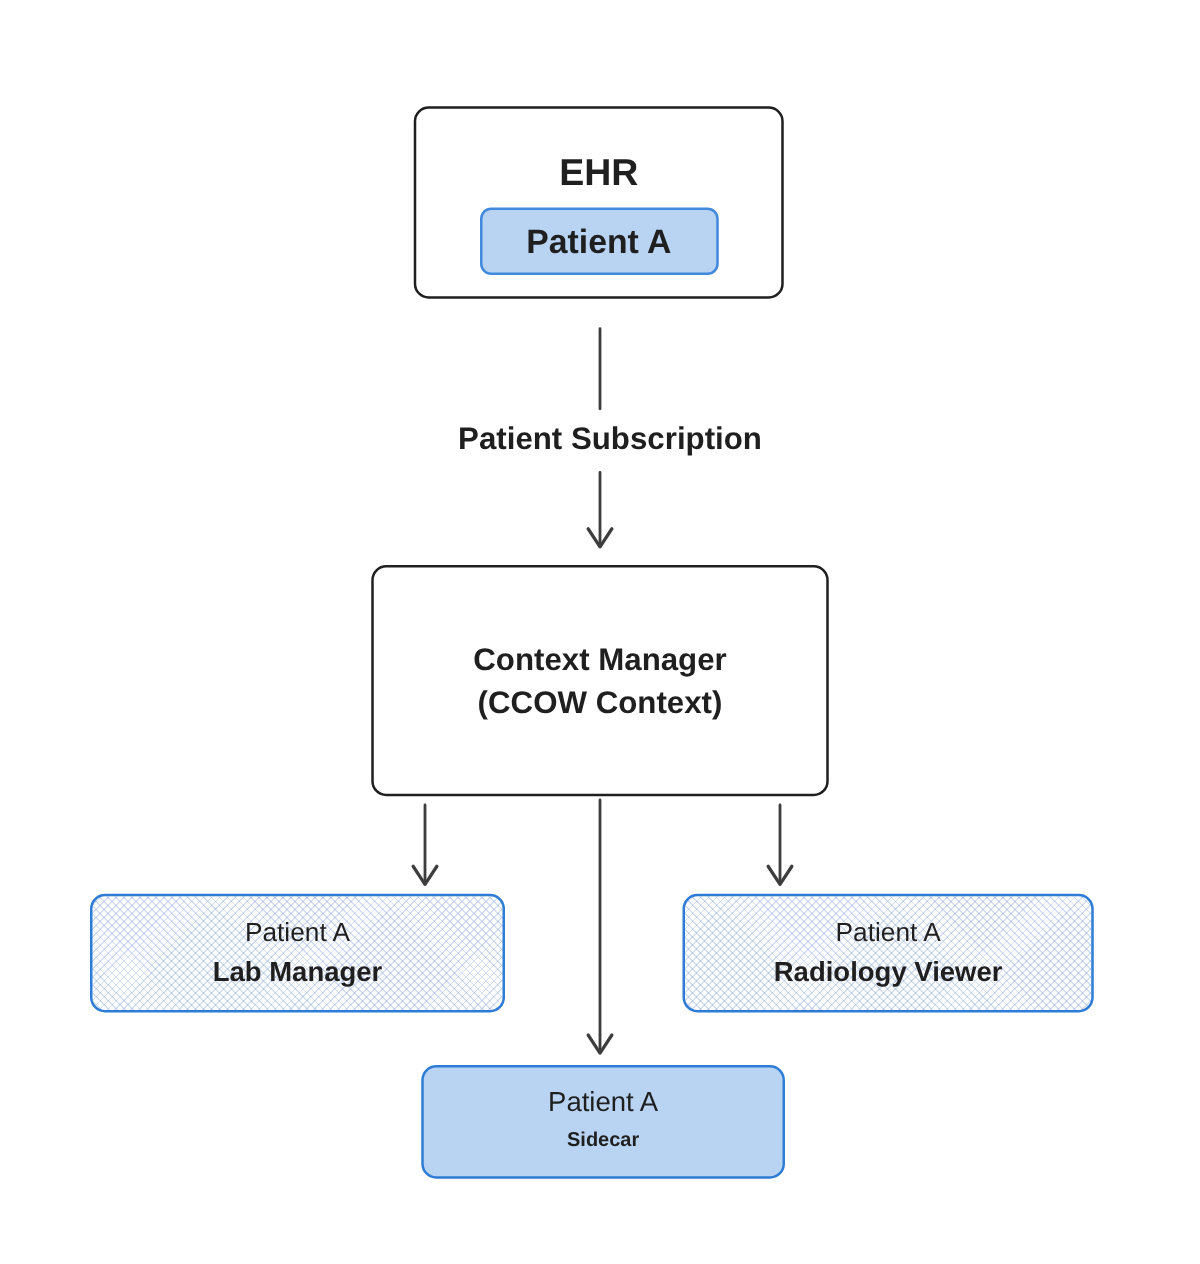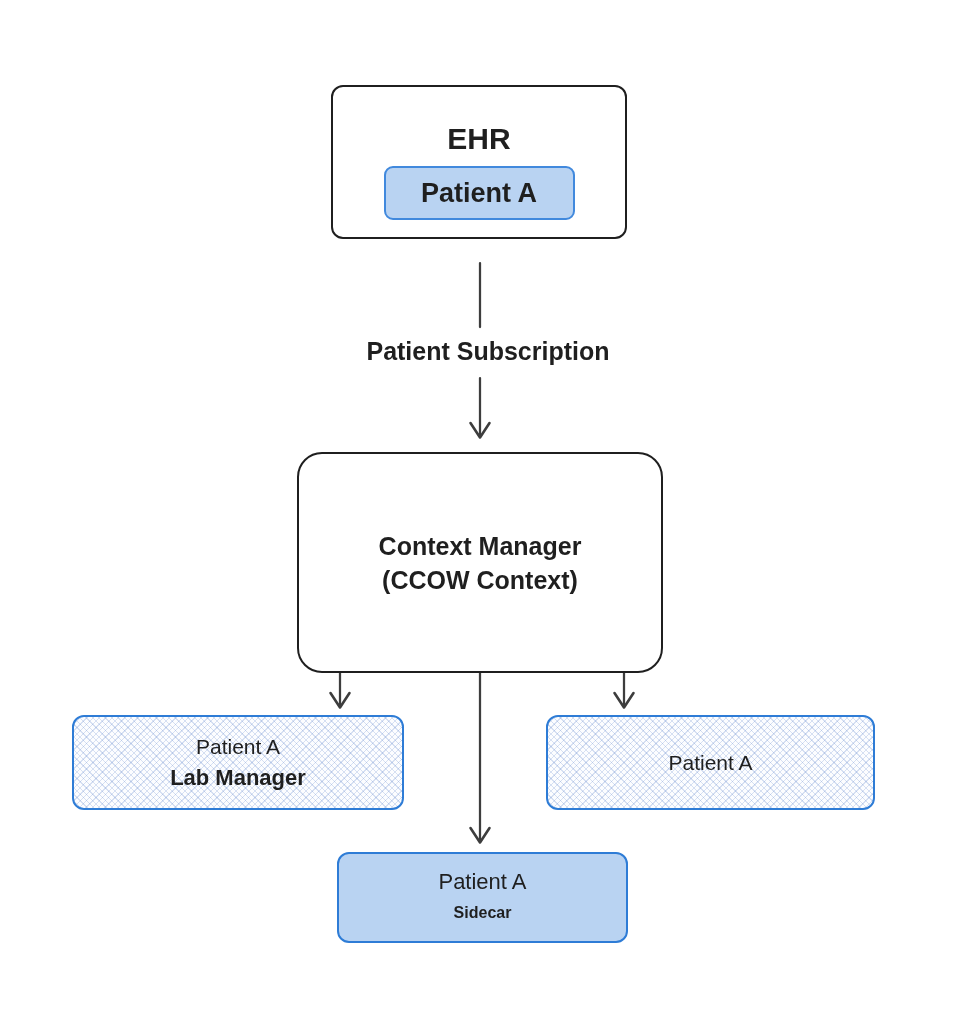--- a/index.html
+++ b/index.html
@@ -27,21 +27,21 @@
   .chip{
     margin-top:9px;width:191px;height:54px;box-sizing:border-box;
     border:2px solid #4189dd;border-radius:9px;background:var(--blue-fill);
     display:flex;align-items:center;justify-content:center;
     font-size:27px;font-weight:700;
   }
   .label-free{
     position:absolute;left:308px;top:336px;width:360px;text-align:center;
     font-size:25px;font-weight:700;line-height:30px;
   }
-  .manager{left:297px;top:452px;width:366px;height:221px;justify-content:center;border-radius:25px;}
+  .manager{left:297px;top:452px;width:366px;height:185px;justify-content:center;}
   .manager-line{font-size:25px;font-weight:700;line-height:34px;}
   .leaf{
     border-color:var(--blue-border);border-radius:12px;justify-content:center;
   }
   .hatch{
     background-color:#fcfdff;
     background-image:
       repeating-linear-gradient(45deg, rgba(76,118,197,0.22) 0px, rgba(76,118,197,0.22) 1px, transparent 1px, transparent 4.5px),
       repeating-linear-gradient(135deg, rgba(76,118,197,0.22) 0px, rgba(76,118,197,0.22) 1px, transparent 1px, transparent 4.5px);
   }
@@ -94,20 +94,21 @@
     <div class="manager-line">(CCOW Context)</div>
   </div>
 
   <div class="node leaf hatch lab">
     <div class="leaf-line1">Patient A</div>
     <div class="leaf-line2">Lab Manager</div>
   </div>
 
   <div class="node leaf hatch radiology">
     <div class="leaf-line1">Patient A</div>
+    <div class="leaf-line2">Radiology Viewer</div>
   </div>
 
   <div class="node leaf sidecar">
     <div class="leaf-line1">Patient A</div>
     <div class="leaf-line2">Sidecar</div>
   </div>
 
 </div>
 
 </body></html>

